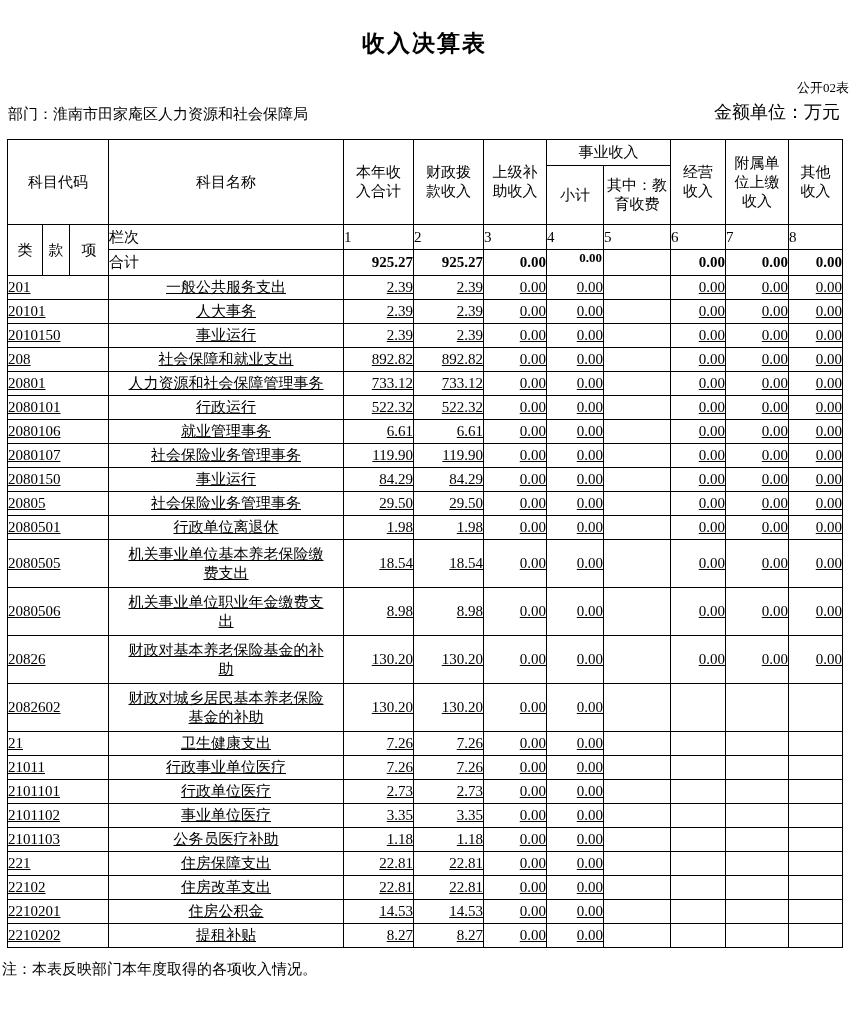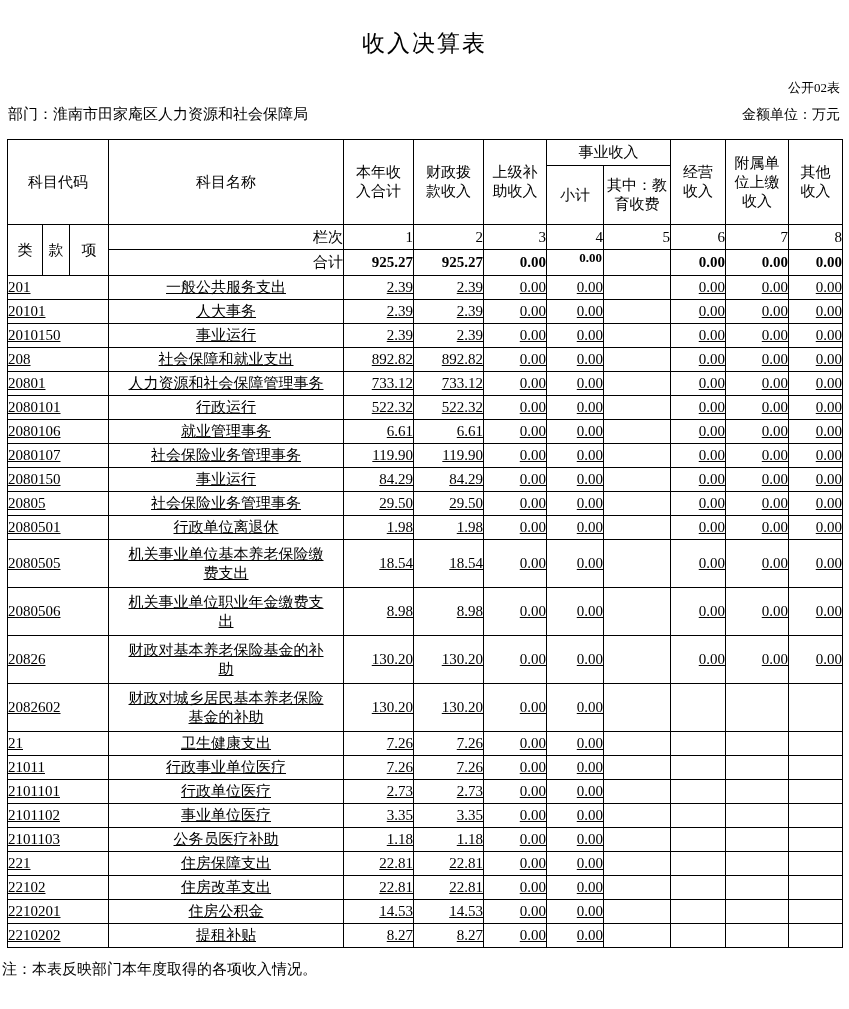--- a/index.html
+++ b/index.html
@@ -11,40 +11,39 @@
     overflow: hidden;
     font-family: "Liberation Serif", "DejaVu Serif", serif;
     color: #000000;
   }
   .page { width: 849px; }
 
   .title {
     padding-top: 30px;
     text-align: center;
     font-size: 23px;
-    font-weight: normal;
+    font-weight: bold;
     line-height: 28px;
     letter-spacing: 2px;
   }
   .form-code {
     margin-top: 22px;
     text-align: right;
-    padding-right: 9px;
     font-size: 13px;
     line-height: 16px;
   }
   .meta {
     margin: 6px 9px 0 8px;
     display: flex;
     justify-content: space-between;
     align-items: flex-end;
     height: 22px;
   }
   .meta .dept { font-size: 15px; }
-  .meta .unit { font-size: 14px; }
+  .meta .unit { font-size: 18px; }
 
   table.income {
     border-collapse: collapse;
     table-layout: fixed;
     margin-left: 7px;
     margin-top: 15px;
     width: 835px;
   }
   table.income td {
     border: 1px solid #000000;
@@ -77,21 +76,21 @@
     padding-left: 3px;
     font-size: 15px;
     line-height: 19px;
     white-space: pre-line;
   }
   td.num {
     text-align: right;
     padding-right: 4px;
     font-size: 15px;
   }
-  td.ctr { text-align: right; }
+  td.ctr { text-align: left; }
   tr.totalr td.num { font-weight: bold; }
   tr.totalr td.sub-special {
     vertical-align: top;
     padding-right: 1px;
     font-size: 13px;
     line-height: 15px;
   }
   .footnote {
     margin: 12px 0 0 2px;
     font-size: 15px;

